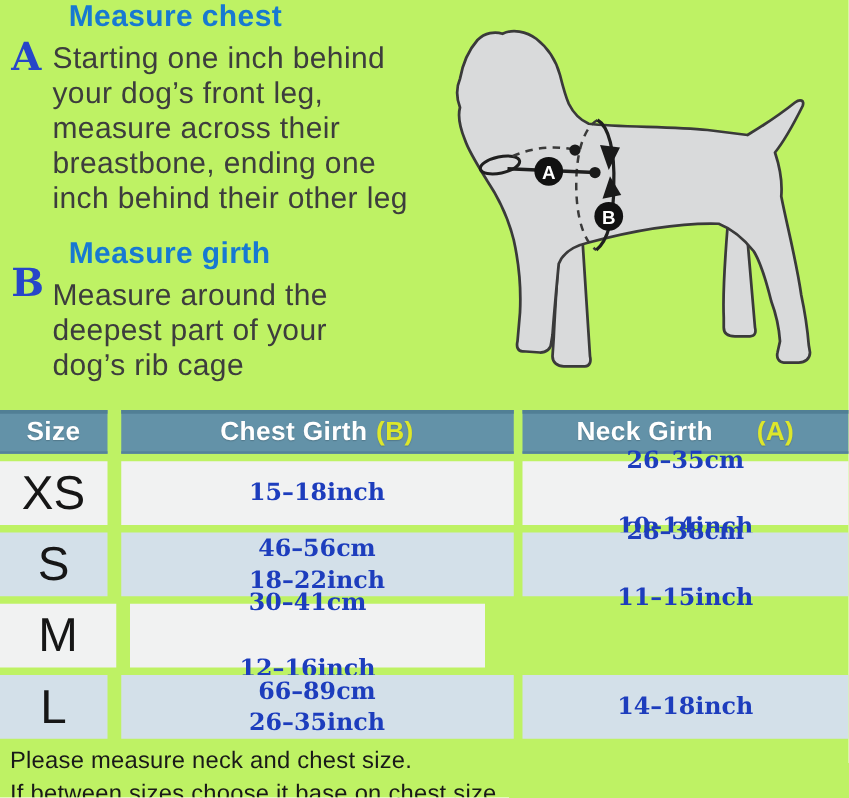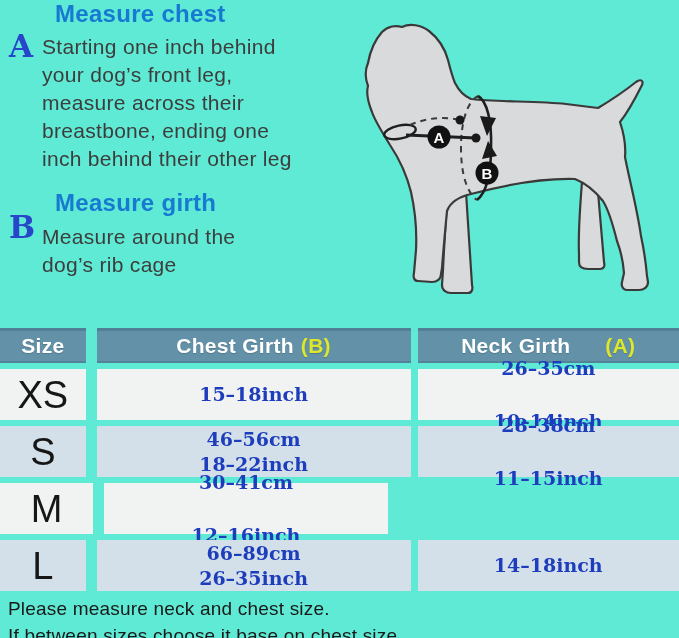--- a/index.html
+++ b/index.html
@@ -1,36 +1,36 @@
 <!DOCTYPE html>
 <html><head>
 <meta charset="utf-8">
 <style>
   * { margin:0; padding:0; box-sizing:border-box; }
   html,body { background:#ffffff; }
   .sheet {
-    position:relative; width:679px; height:638px; background:#5eead4;
+    position:relative; width:679px; height:638px; background:#bef264;
     overflow:hidden; font-family:"Liberation Sans", sans-serif;padding-left:36px;
   }
 
   
   .section-heading {
     position:absolute; left:55px;
     font-size:24px; font-weight:700; color:#1779d2; letter-spacing:.3px;
   }
   .heading-chest { top:0px; }
   .heading-girth { top:189px; }
   .letter-badge {
     position:absolute; left:9px;
     font-family:"DejaVu Serif", serif; font-weight:700;
     font-size:31px; color:#2746c9; line-height:1;
   }
   .letter-a { top:31px; }
   .letter-b { top:212px; }
-  .instr { position:absolute; left:42px; color:#3d3d3d; font-size:21px;
+  .instr { position:absolute; left:42px; color:#3d3d3d; font-size:24px;
            line-height:28px; letter-spacing:.3px; }
   .instr-a { top:33px; }
   .instr-b { top:223px; }
 
   
   .dog-wrap { position:absolute; left:336px; top:2px; width:342px; height:318px; }
 
   
   .size-table { position:absolute; left:0; top:328px; width:679px;text-align:right; }
   .trow { display:flex; width:679px; margin-bottom:6px; }
@@ -70,20 +70,21 @@
     <div>your dog’s front leg,</div>
     <div>measure across their</div>
     <div>breastbone, ending one</div>
     <div>inch behind their other leg</div>
   </div>
 
   <div class="section-heading heading-girth">Measure girth</div>
   <div class="letter-badge letter-b">B</div>
   <div class="instr instr-b">
     <div>Measure around the</div>
+    <div>deepest part of your</div>
     <div>dog’s rib cage</div>
   </div>
 
   <div class="dog-wrap">
     <svg width="342" height="318" viewBox="0 0 342 318">
       <g fill="#d9dadb" stroke="#3a3a3a" stroke-width="2.2" stroke-linejoin="round" stroke-linecap="round">
 
         <path d="M 112 185 C 110 215, 108 245, 107 268 L 106 283 C 106 288, 110 291, 115 291
              L 132 291 C 136 291, 137 287, 136 283 L 130 190 Z"></path>
 

